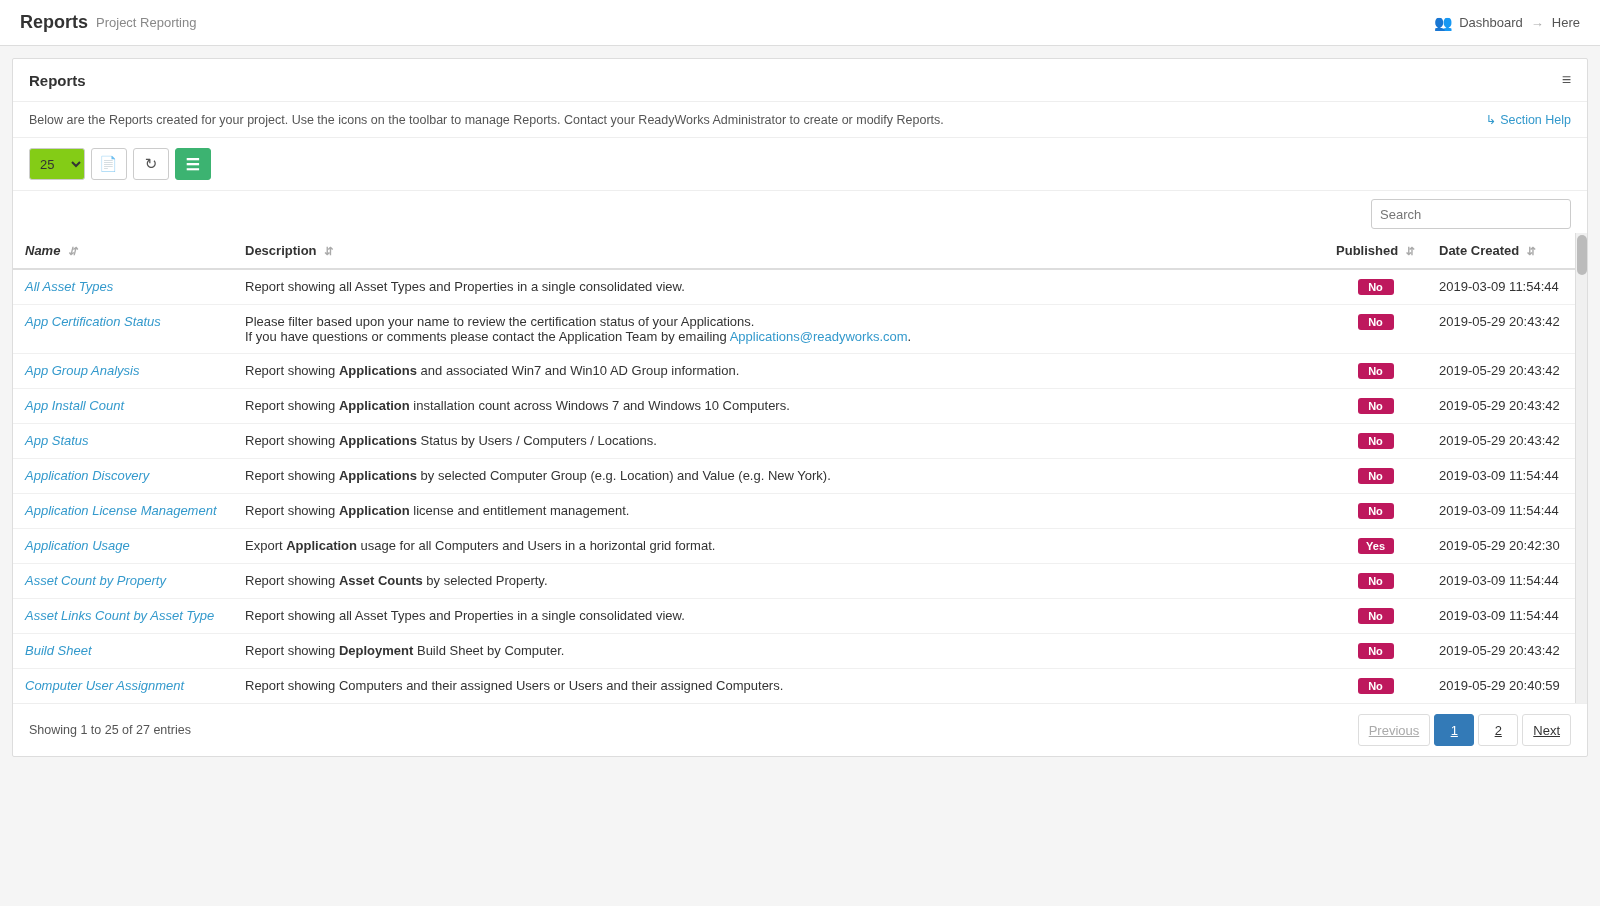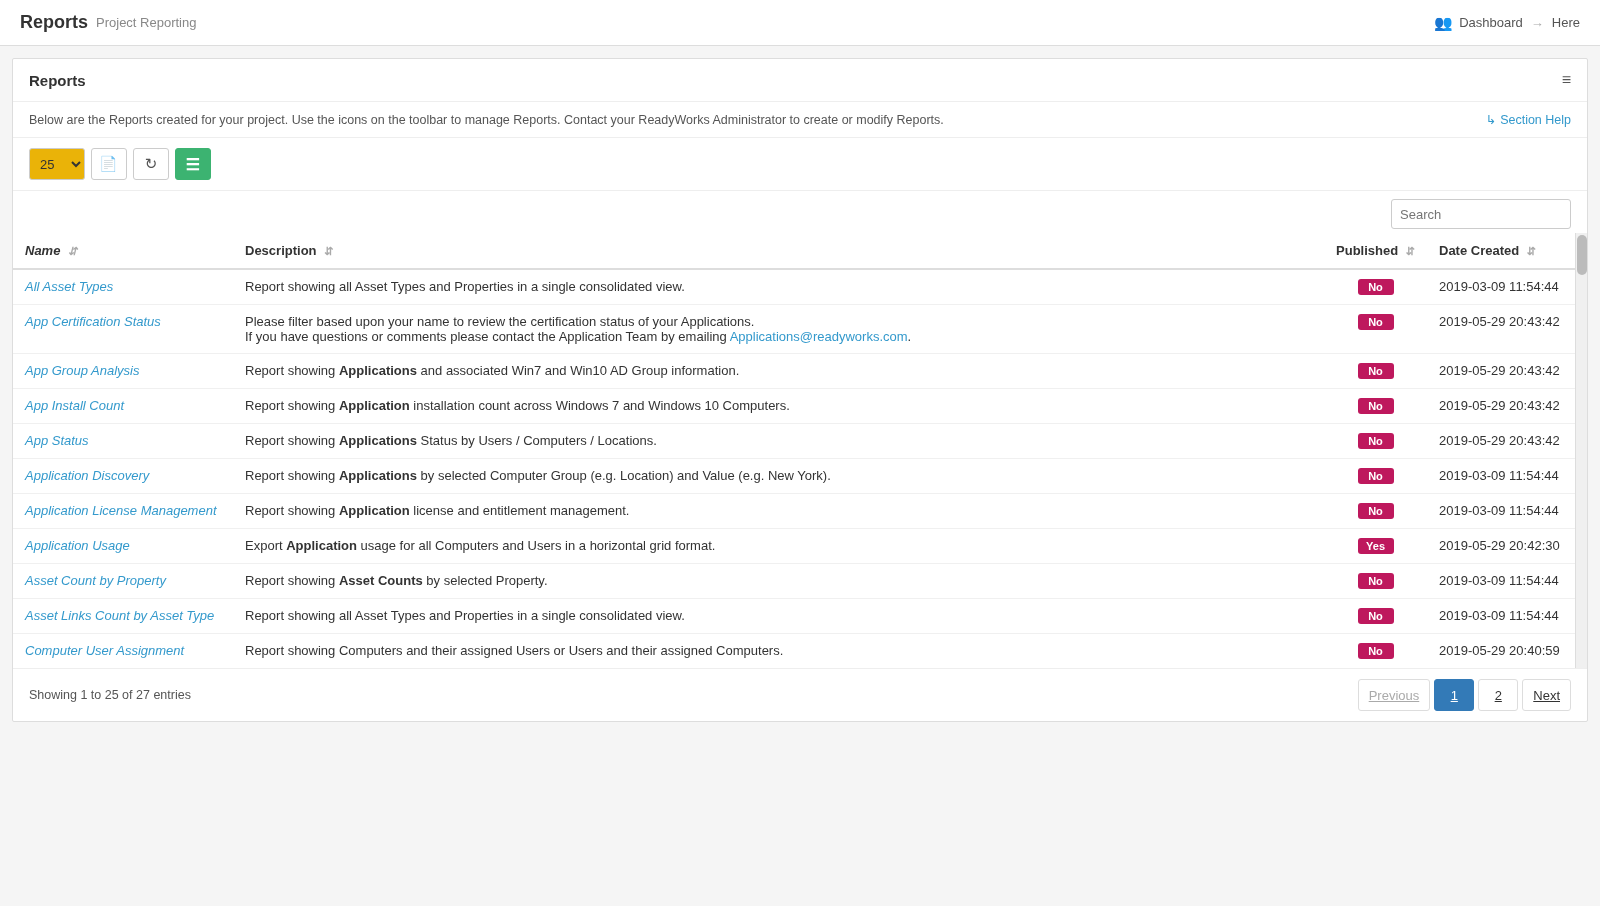--- a/index.html
+++ b/index.html
@@ -62,21 +62,21 @@
       gap: 6px;
       border-bottom: 1px solid #eee;
     }
     .toolbar select {
       height: 32px;
       padding: 0 6px;
       border: 1px solid #ccc;
       border-radius: 3px;
       font-size: 13px;
       color: #333;
-      background: #eab308;
+      background: #84cc16;
     }
     .toolbar-btn {
       height: 32px;
       width: 36px;
       border: 1px solid #ccc;
       background: #fff;
       border-radius: 3px;
       cursor: pointer;
       display: flex;
       align-items: center;
@@ -91,21 +91,21 @@
     }
 
     
     .search-area {
       display: flex;
       justify-content: flex-end;
       padding: 8px 16px 4px;
     }
     .search-input {
       height: 30px;
-      width: 180px;
+      width: 200px;
       border: 1px solid #ccc;
       border-radius: 3px;
       padding: 0 8px;
       font-size: 13px;
     }
 
     
     .table-wrapper {
       overflow-x: auto;
       position: relative;
@@ -348,20 +348,26 @@
             <td class="pub-col" style="text-align: center;"><span class="badge badge-no">No</span></td>
             <td class="date-col">2019-03-09 11:54:44</td>
           </tr>
           <tr>
             <td class="name-col"><a class="report-link">Asset Links Count by Asset Type</a></td>
             <td class="desc-col">Report showing all Asset Types and Properties in a single consolidated view.</td>
             <td class="pub-col" style="text-align: center;"><span class="badge badge-no">No</span></td>
             <td class="date-col">2019-03-09 11:54:44</td>
           </tr>
           <tr>
+            <td class="name-col"><a class="report-link">Build Sheet</a></td>
+            <td class="desc-col">Report showing <strong>Deployment</strong> Build Sheet by Computer.</td>
+            <td class="pub-col" style="text-align: center;"><span class="badge badge-no">No</span></td>
+            <td class="date-col">2019-05-29 20:43:42</td>
+          </tr>
+          <tr>
             <td class="name-col"><a class="report-link">Computer User Assignment</a></td>
             <td class="desc-col">Report showing Computers and their assigned Users or Users and their assigned Computers.</td>
             <td class="pub-col" style="text-align: center;"><span class="badge badge-no">No</span></td>
             <td class="date-col">2019-05-29 20:40:59</td>
           </tr>
         </tbody>
     </table>
     <div class="right-scrollbar">
       <div class="scrollbar-thumb"></div>
     </div>

